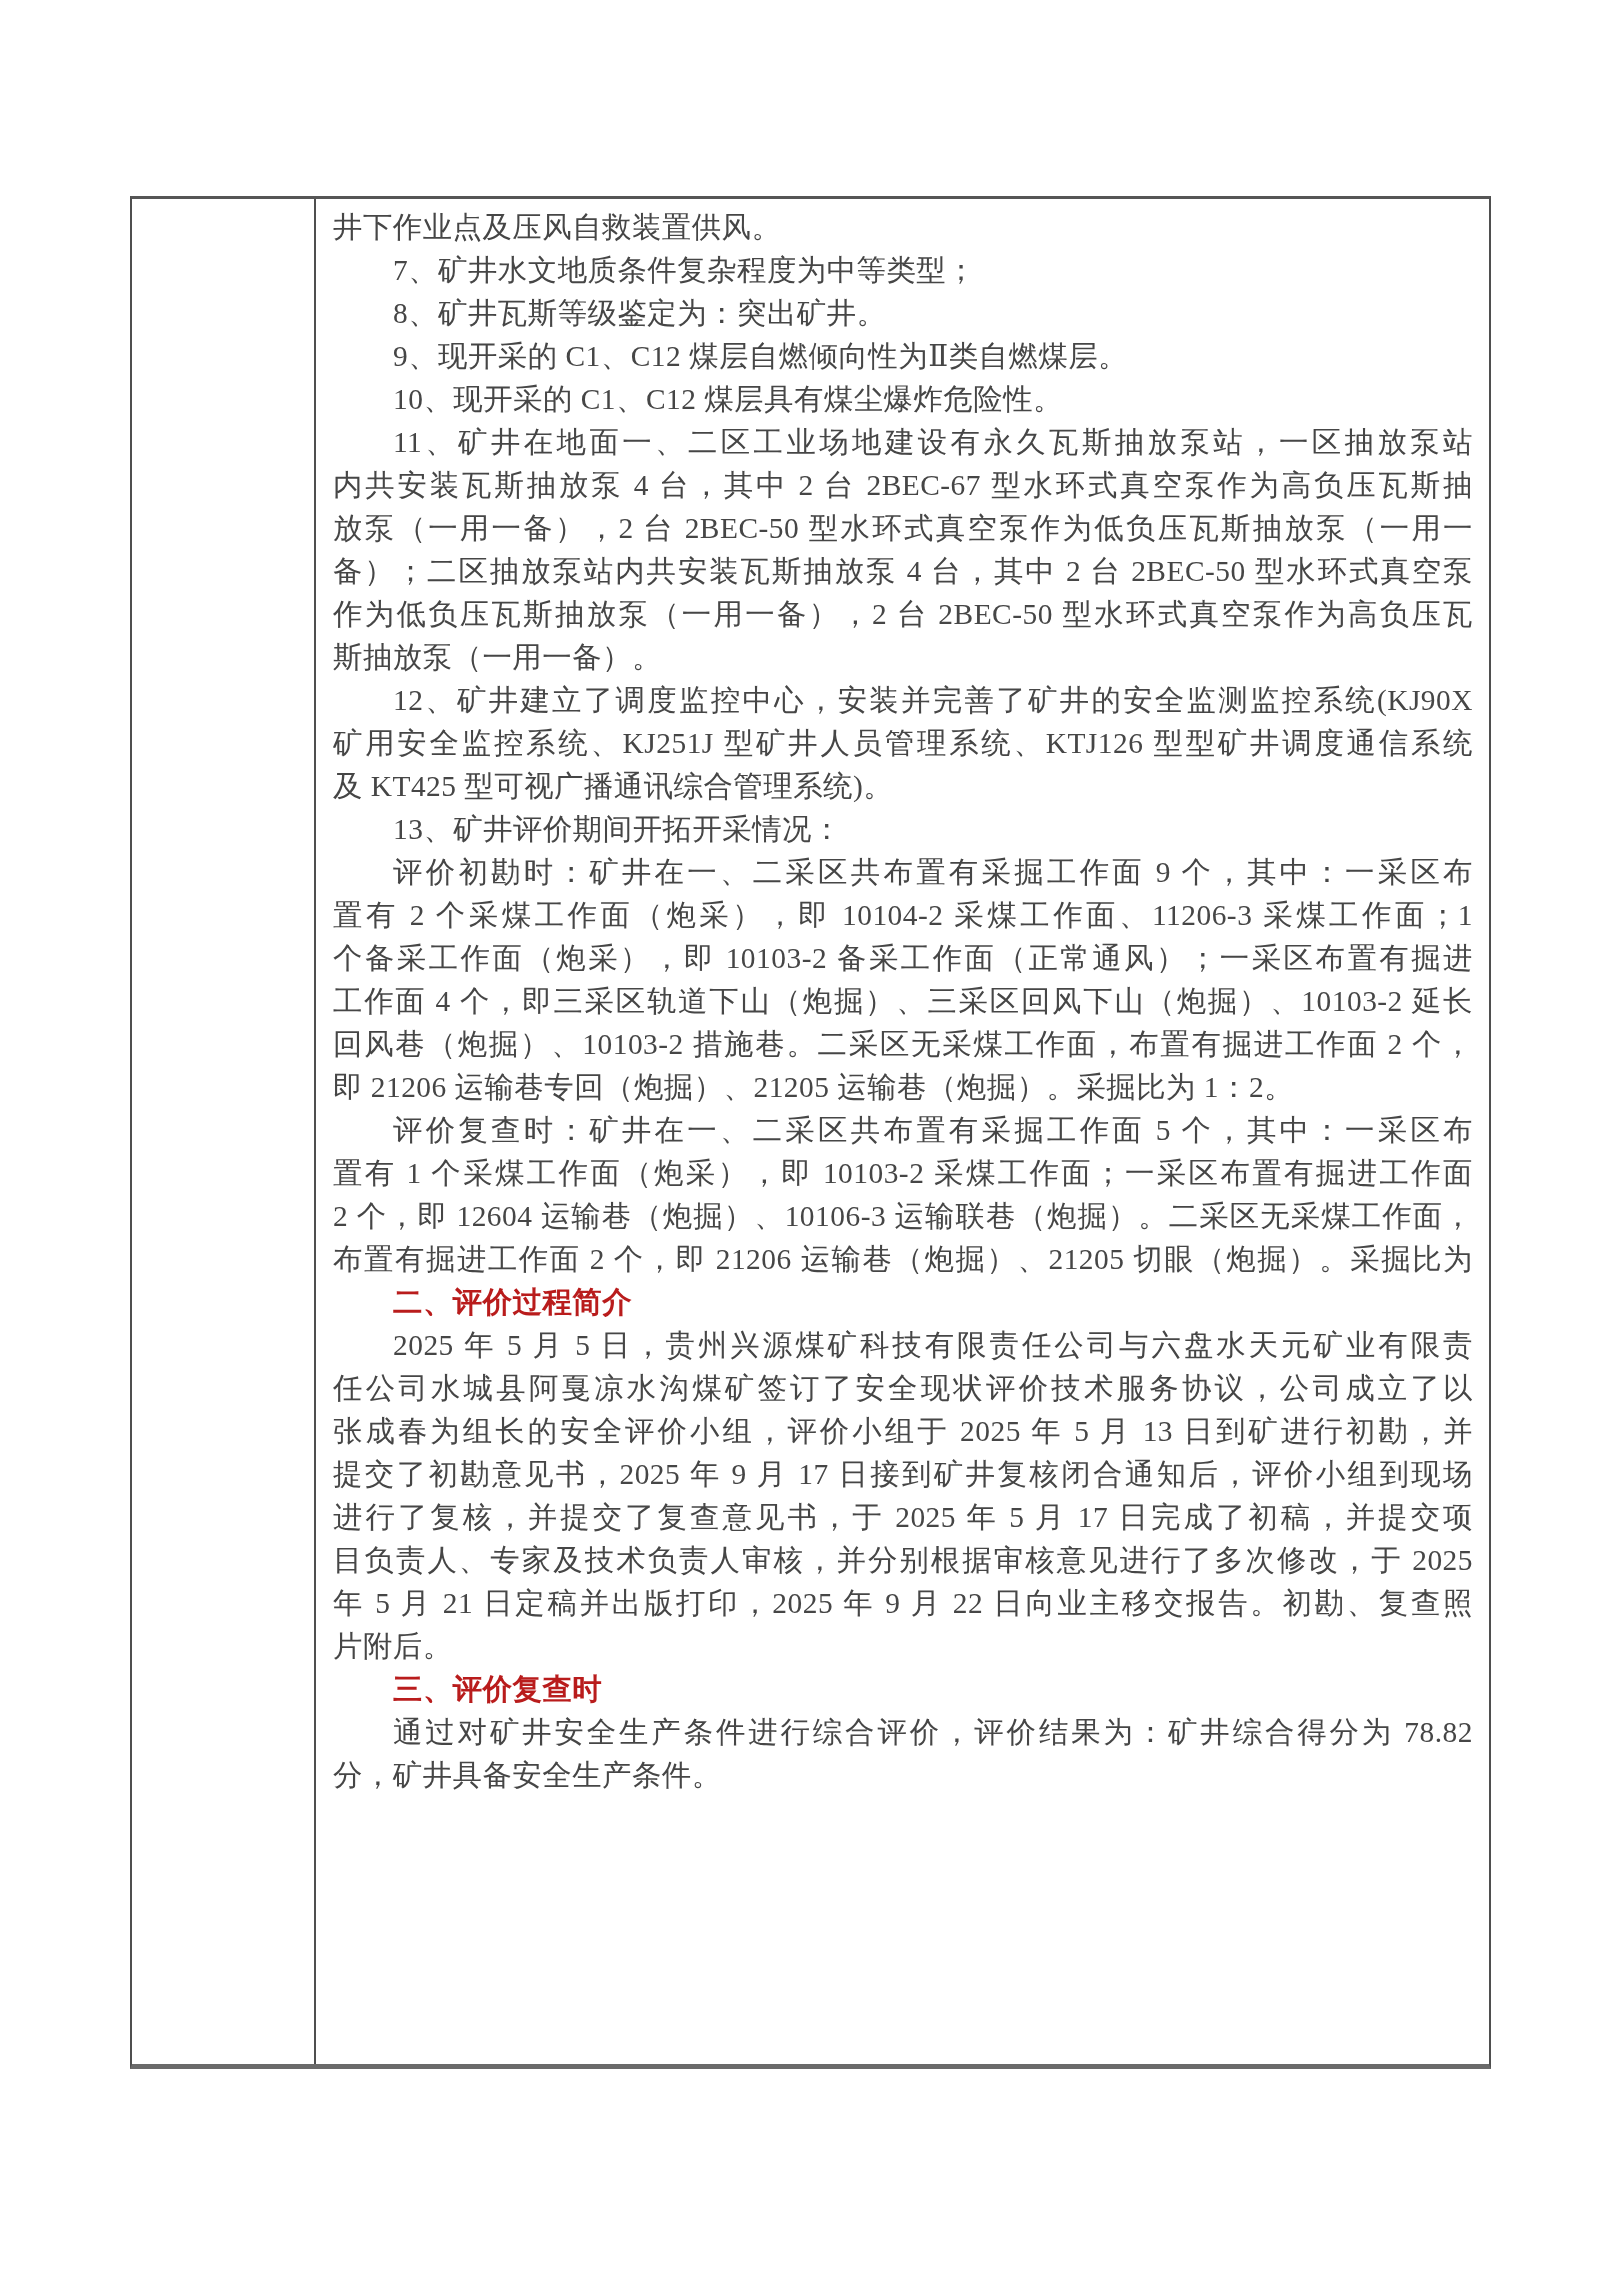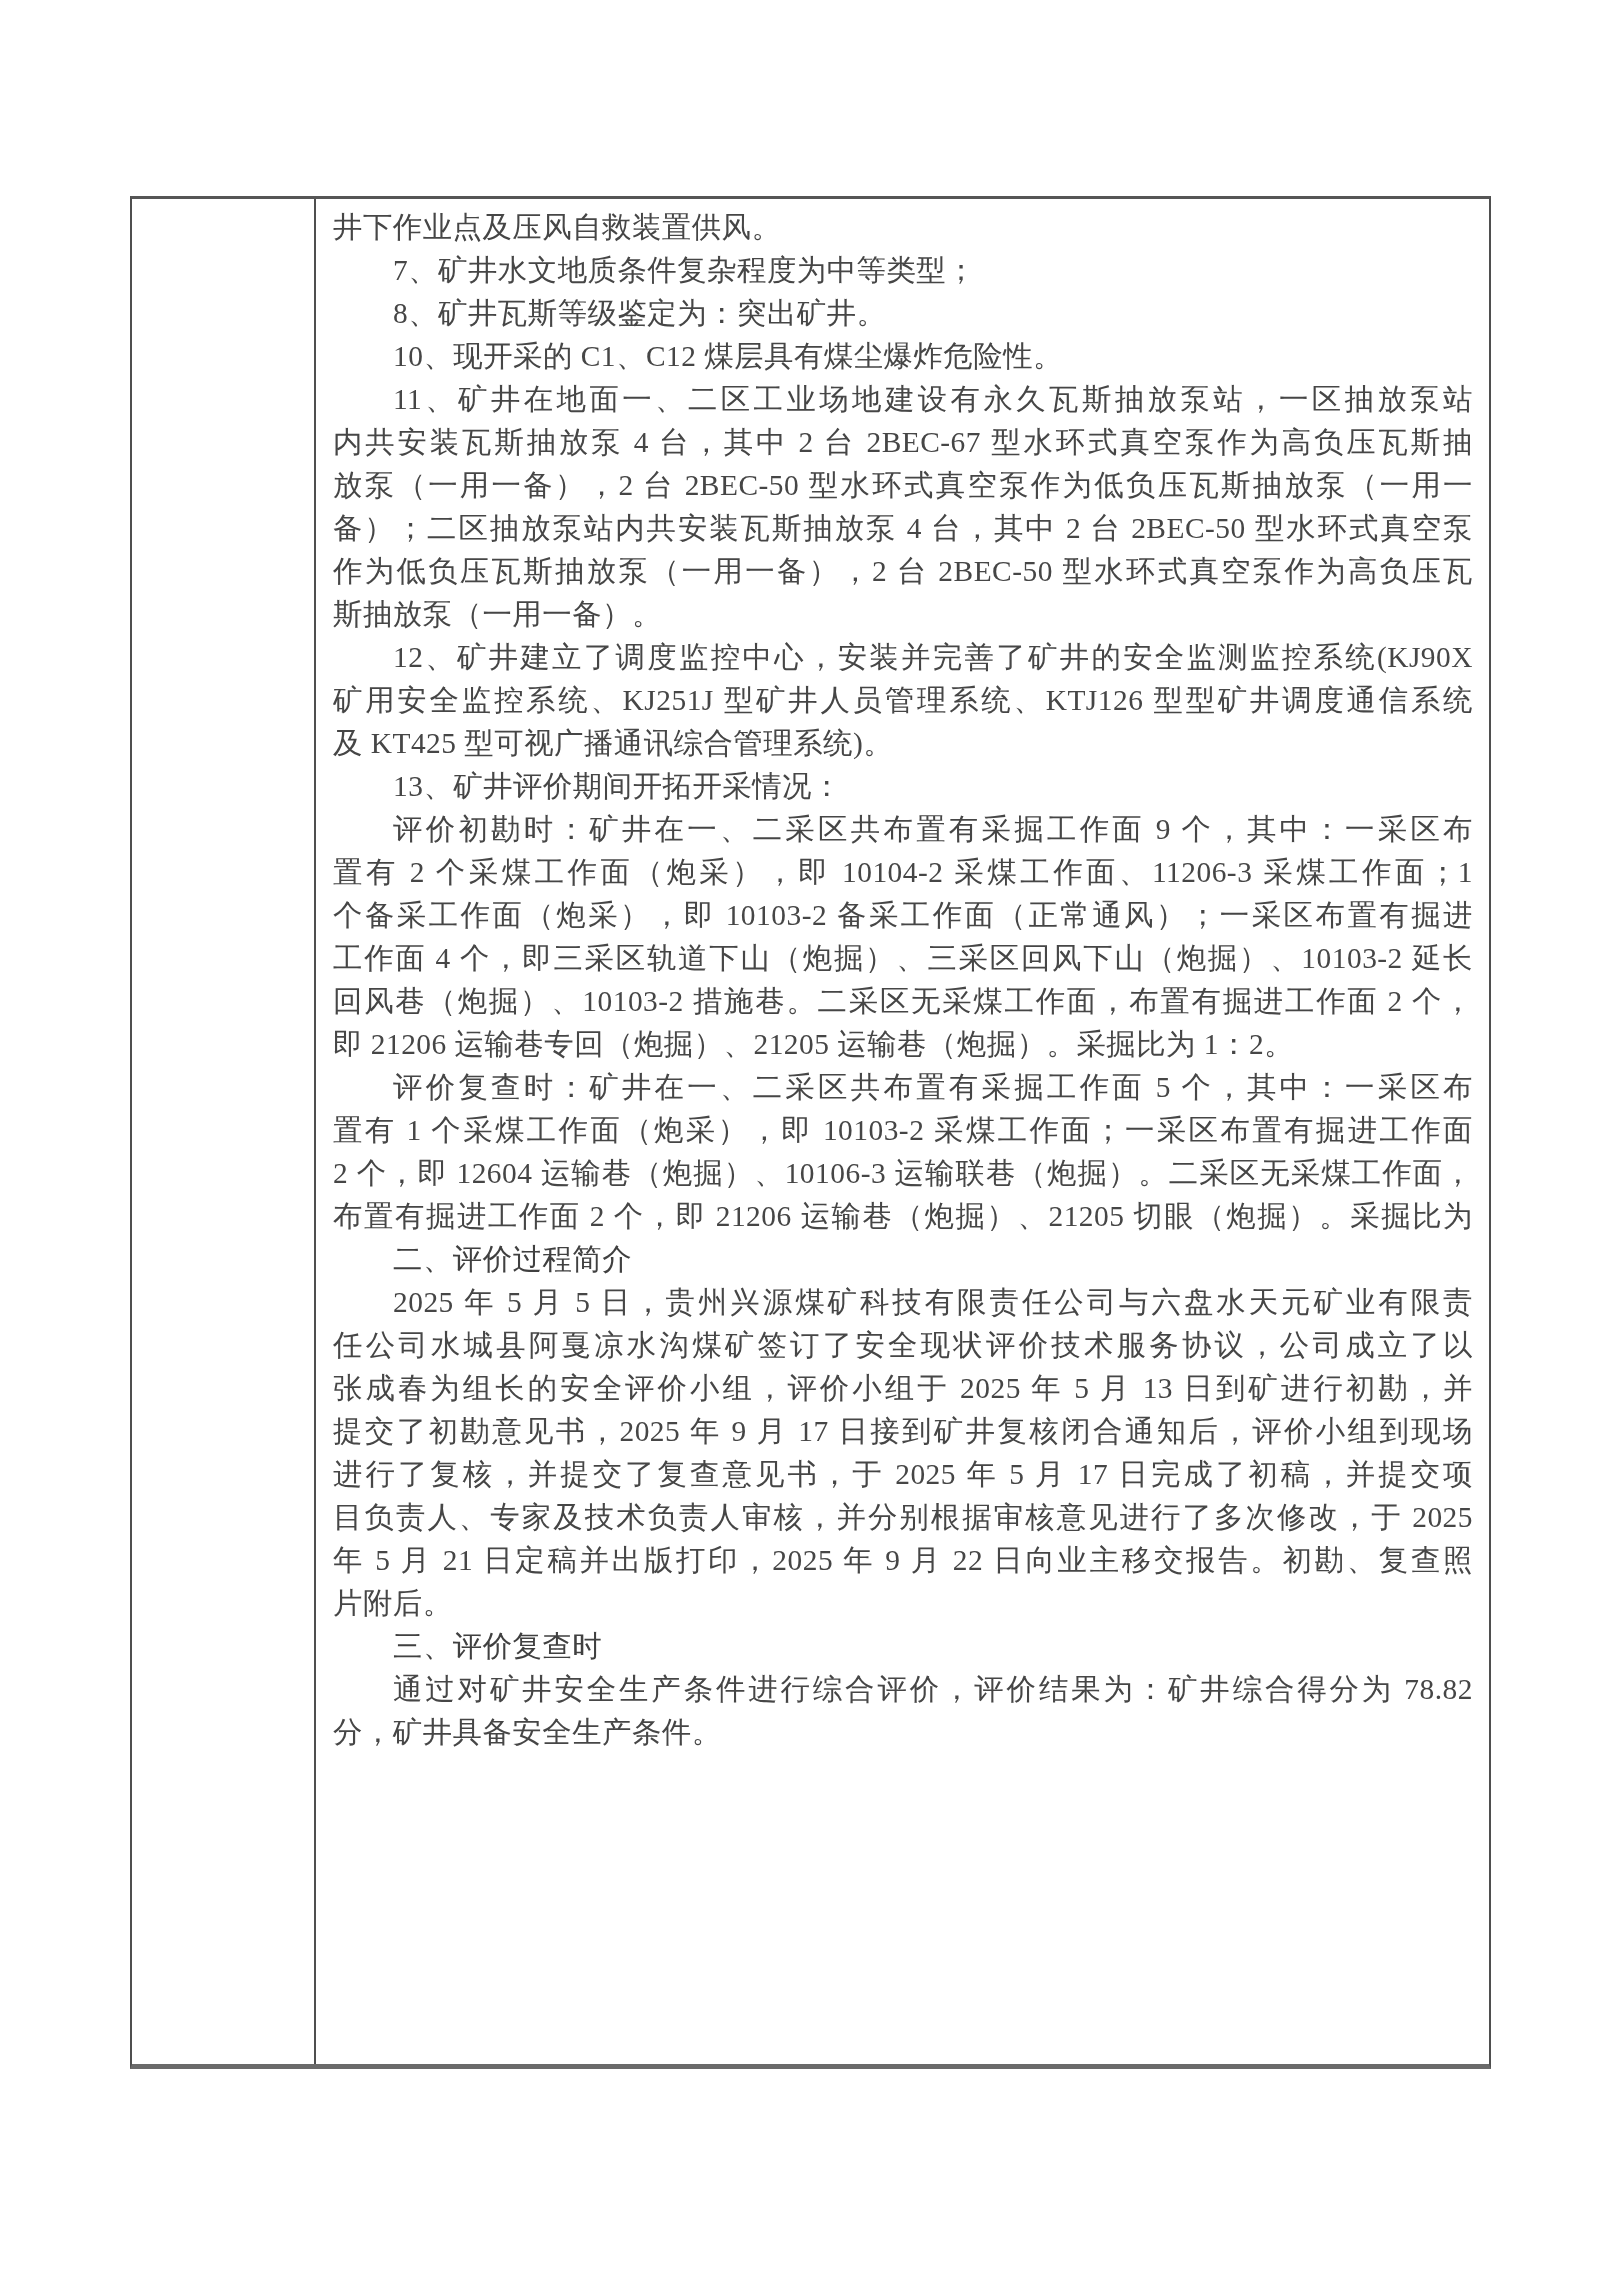--- a/index.html
+++ b/index.html
@@ -53,34 +53,35 @@
   }
   .line.j {
     text-align: justify;
     text-align-last: justify;
     text-justify: inter-character;
   }
   .line.i {
     text-indent: 60px;
   }
   .line.b {
-    font-weight: 400;
-    color: #404040;
+    font-weight: 700;
+    color: #b91c1c;
   }
 </style>
 </head>
 <body>
 
 <div class="page">
   <div class="doc-table">
     <div class="header-cell"></div>
     <div class="content-cell">
         <div class="line">井下作业点及压风自救装置供风。</div>
         <div class="line i">7、矿井水文地质条件复杂程度为中等类型；</div>
         <div class="line i">8、矿井瓦斯等级鉴定为：突出矿井。</div>
+        <div class="line i">9、现开采的 C1、C12 煤层自燃倾向性为Ⅱ类自燃煤层。</div>
         <div class="line i">10、现开采的 C1、C12 煤层具有煤尘爆炸危险性。</div>
         <div class="line i j">11、矿井在地面一、二区工业场地建设有永久瓦斯抽放泵站，一区抽放泵站</div>
         <div class="line j">内共安装瓦斯抽放泵 4 台，其中 2 台 2BEC-67 型水环式真空泵作为高负压瓦斯抽</div>
         <div class="line j">放泵（一用一备），2 台 2BEC-50 型水环式真空泵作为低负压瓦斯抽放泵（一用一</div>
         <div class="line j">备）；二区抽放泵站内共安装瓦斯抽放泵 4 台，其中 2 台 2BEC-50 型水环式真空泵</div>
         <div class="line j">作为低负压瓦斯抽放泵（一用一备），2 台 2BEC-50 型水环式真空泵作为高负压瓦</div>
         <div class="line">斯抽放泵（一用一备）。</div>
         <div class="line i j">12、矿井建立了调度监控中心，安装并完善了矿井的安全监测监控系统(KJ90X</div>
         <div class="line j">矿用安全监控系统、KJ251J 型矿井人员管理系统、KTJ126 型型矿井调度通信系统</div>
         <div class="line">及 KT425 型可视广播通讯综合管理系统)。</div>

